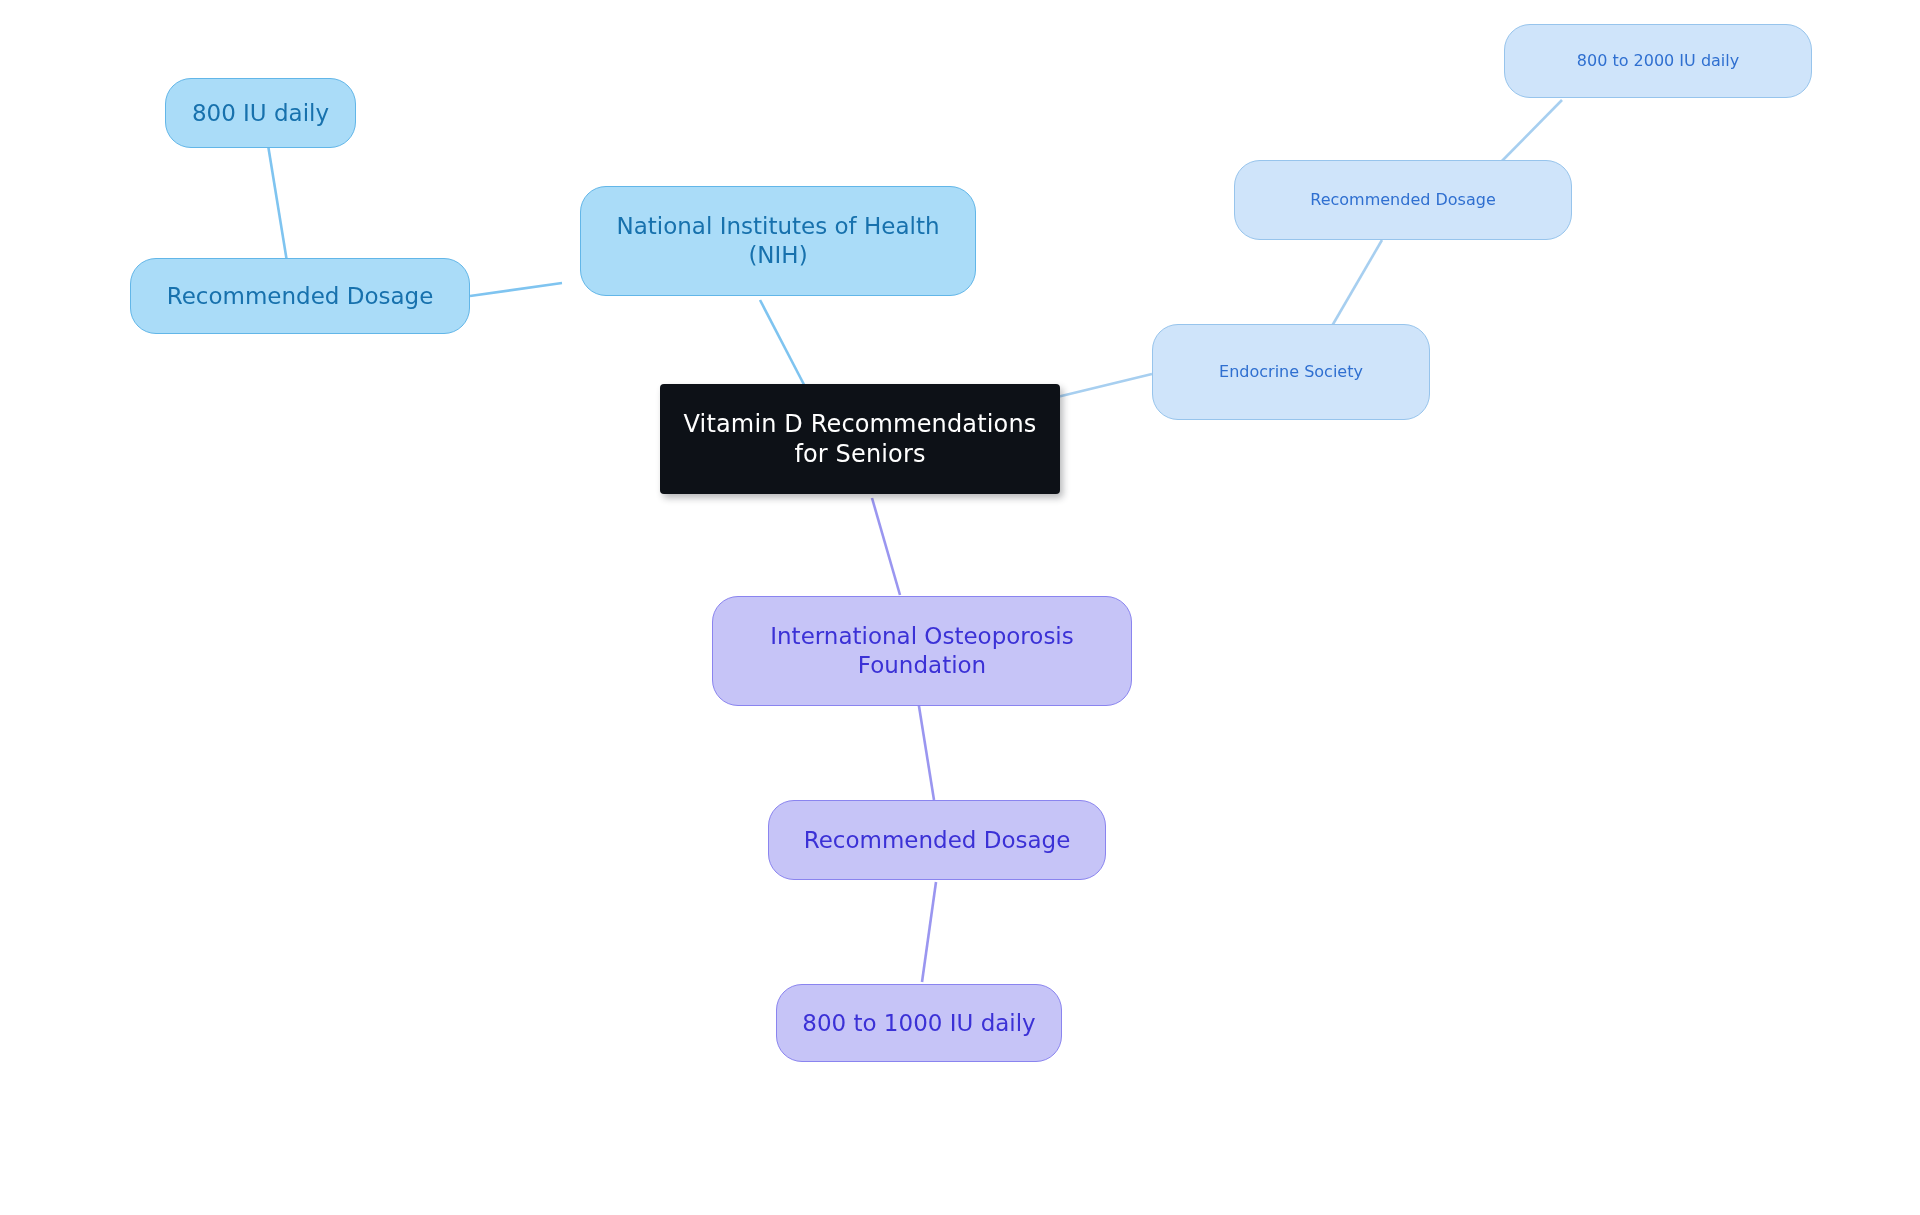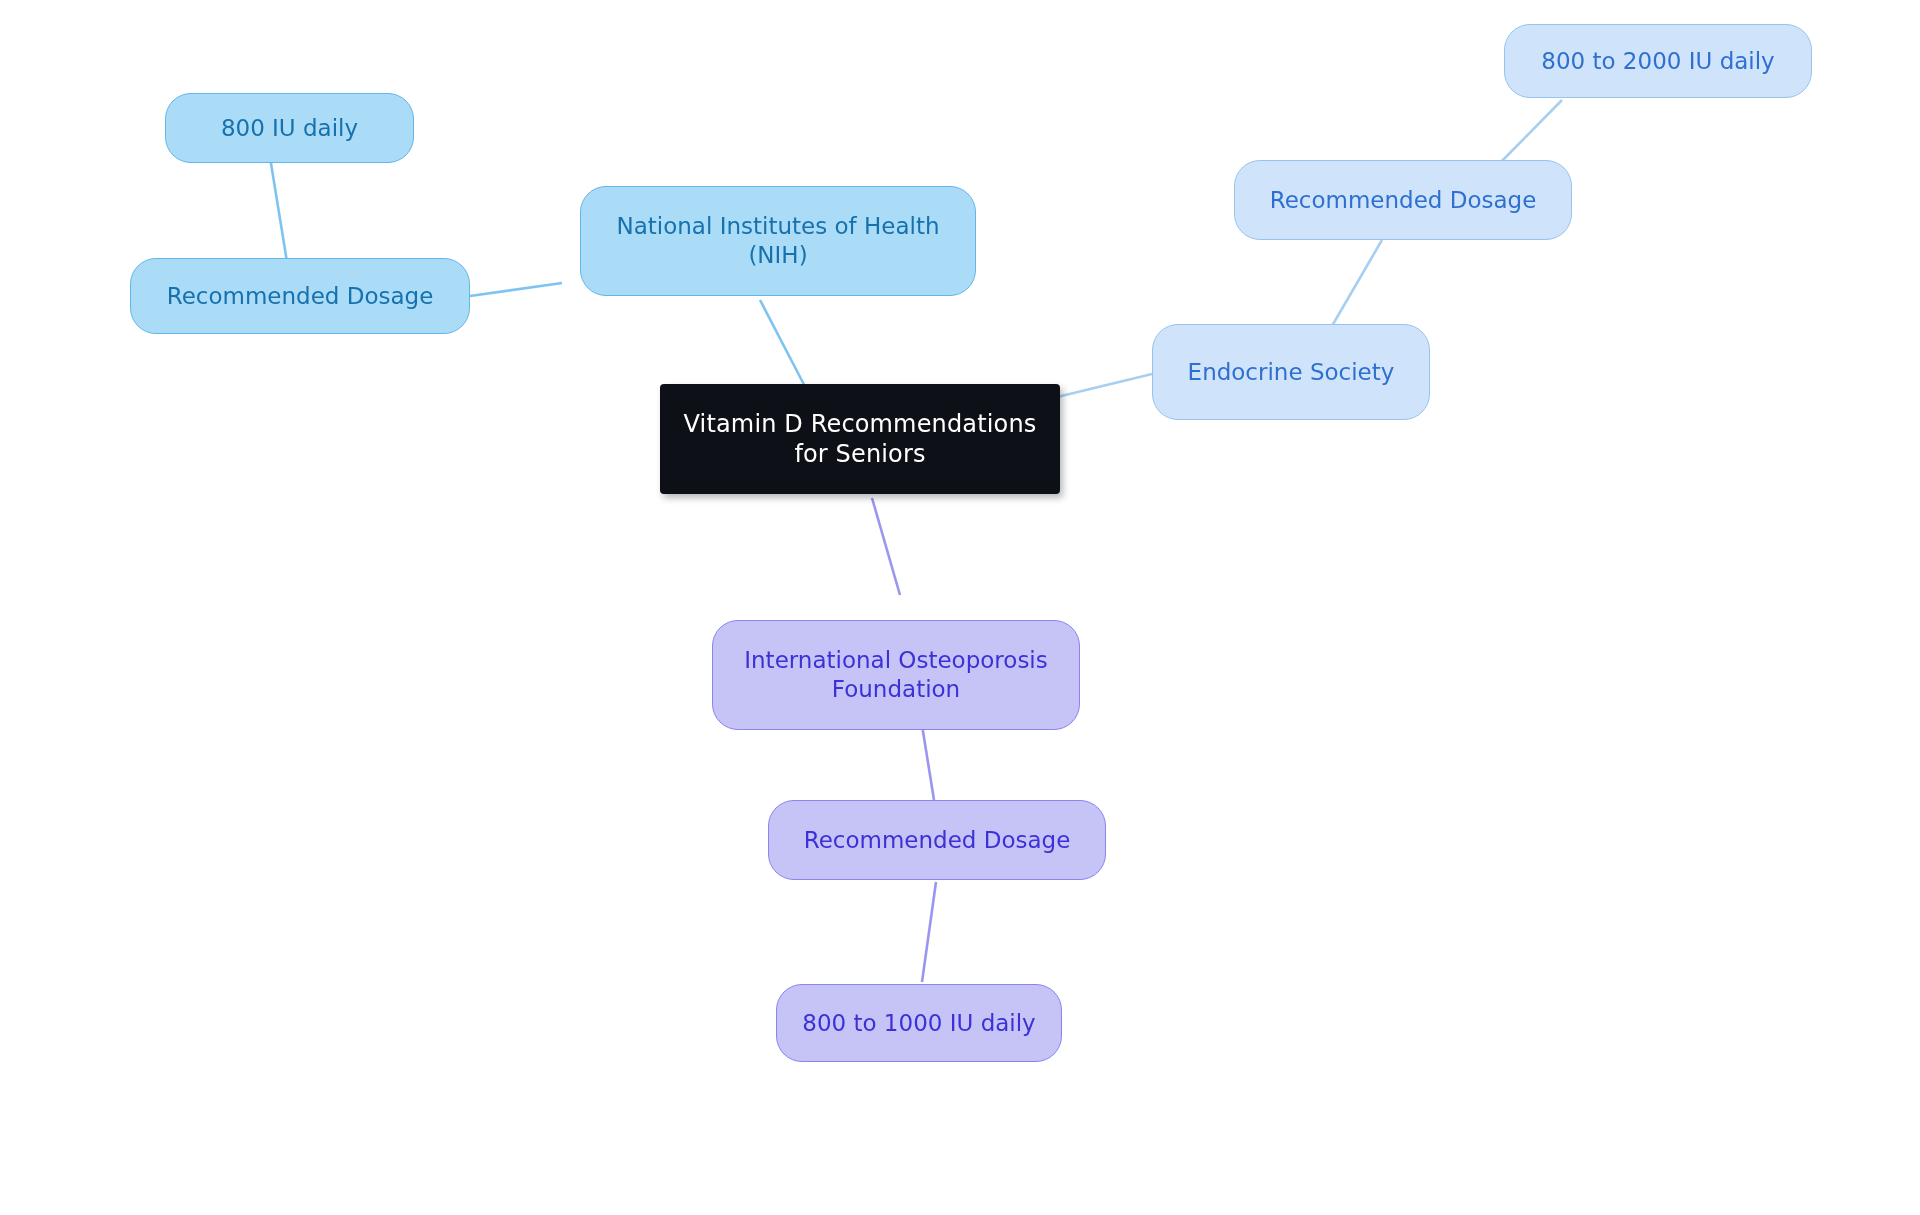--- a/index.html
+++ b/index.html
@@ -53,21 +53,21 @@
   .node-blue {
     background: #aadcf8;
     border: 1.6px solid #62b6e8;
     color: #1771ad;
     font-size: 23px;
   }
   .node-blue-light {
     background: #cfe4fa;
     border: 1.6px solid #97c4ec;
     color: #2f6fd0;
-    font-size: 23px;
+    font-size: 16px;
   }
   .node-purple {
     background: #c6c4f7;
     border: 1.6px solid #8a84ef;
     color: #3b31d6;
     font-size: 23px;
   }
   .logo {
     position: absolute;
     left: 1428px;
@@ -104,37 +104,37 @@
 
   <div class="node node-blue" style="left:562px; top:186px; width:396px; height:110px;margin-left:18px;">
     <span>National Institutes of Health
 (NIH)</span>
   </div>
 
   <div class="node node-blue" style="left:130px; top:258px; width:340px; height:76px;">
     <span>Recommended Dosage</span>
   </div>
 
-  <div class="node node-blue" style="left:165px; top:78px; width:249px; height:70px;margin-top:15px;">
+  <div class="node node-blue" style="left:165px; top:78px; width:191px; height:70px;">
     <span>800 IU daily</span>
   </div>
 
   <div class="node node-blue-light" style="left:1152px; top:324px; width:278px; height:96px;">
     <span>Endocrine Society</span>
   </div>
 
   <div class="node node-blue-light" style="left:1234px; top:160px; width:338px; height:80px;">
     <span>Recommended Dosage</span>
   </div>
 
   <div class="node node-blue-light" style="left:1504px; top:24px; width:308px; height:74px;">
     <span>800 to 2000 IU daily</span>
   </div>
 
-  <div class="node node-purple" style="left:712px; top:620px; width:368px; height:110px;">
+  <div class="node node-purple" style="left:712px; top:596px; width:420px; height:110px;">
     <span>International Osteoporosis
 Foundation</span>
   </div>
 
   <div class="node node-purple" style="left:768px; top:800px; width:338px; height:80px;">
     <span>Recommended Dosage</span>
   </div>
 
   <div class="node node-purple" style="left:776px; top:984px; width:286px; height:78px;">
     <span>800 to 1000 IU daily</span>

